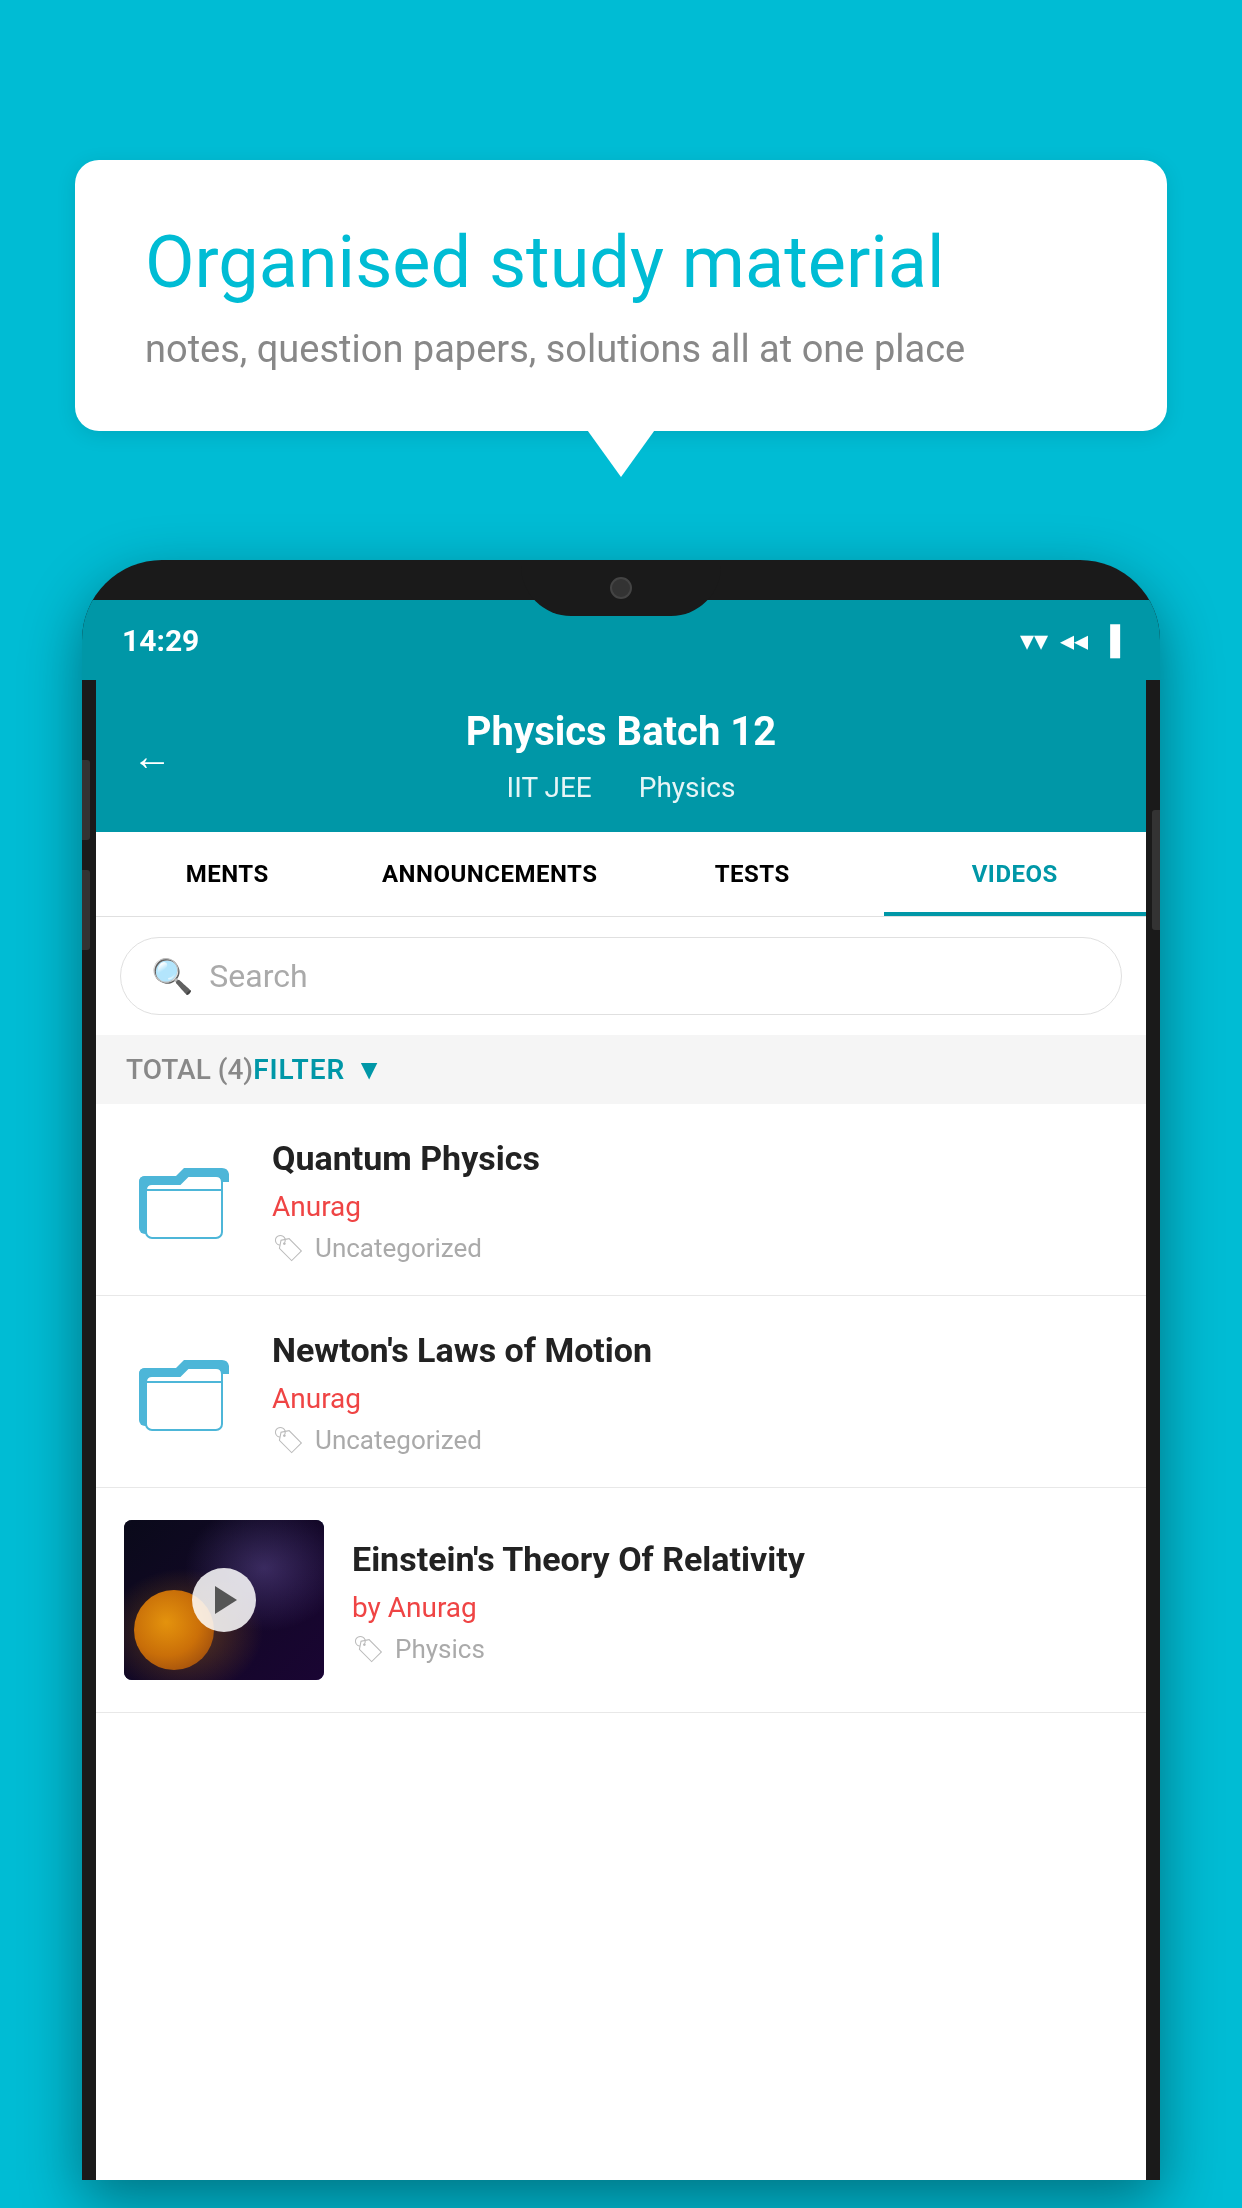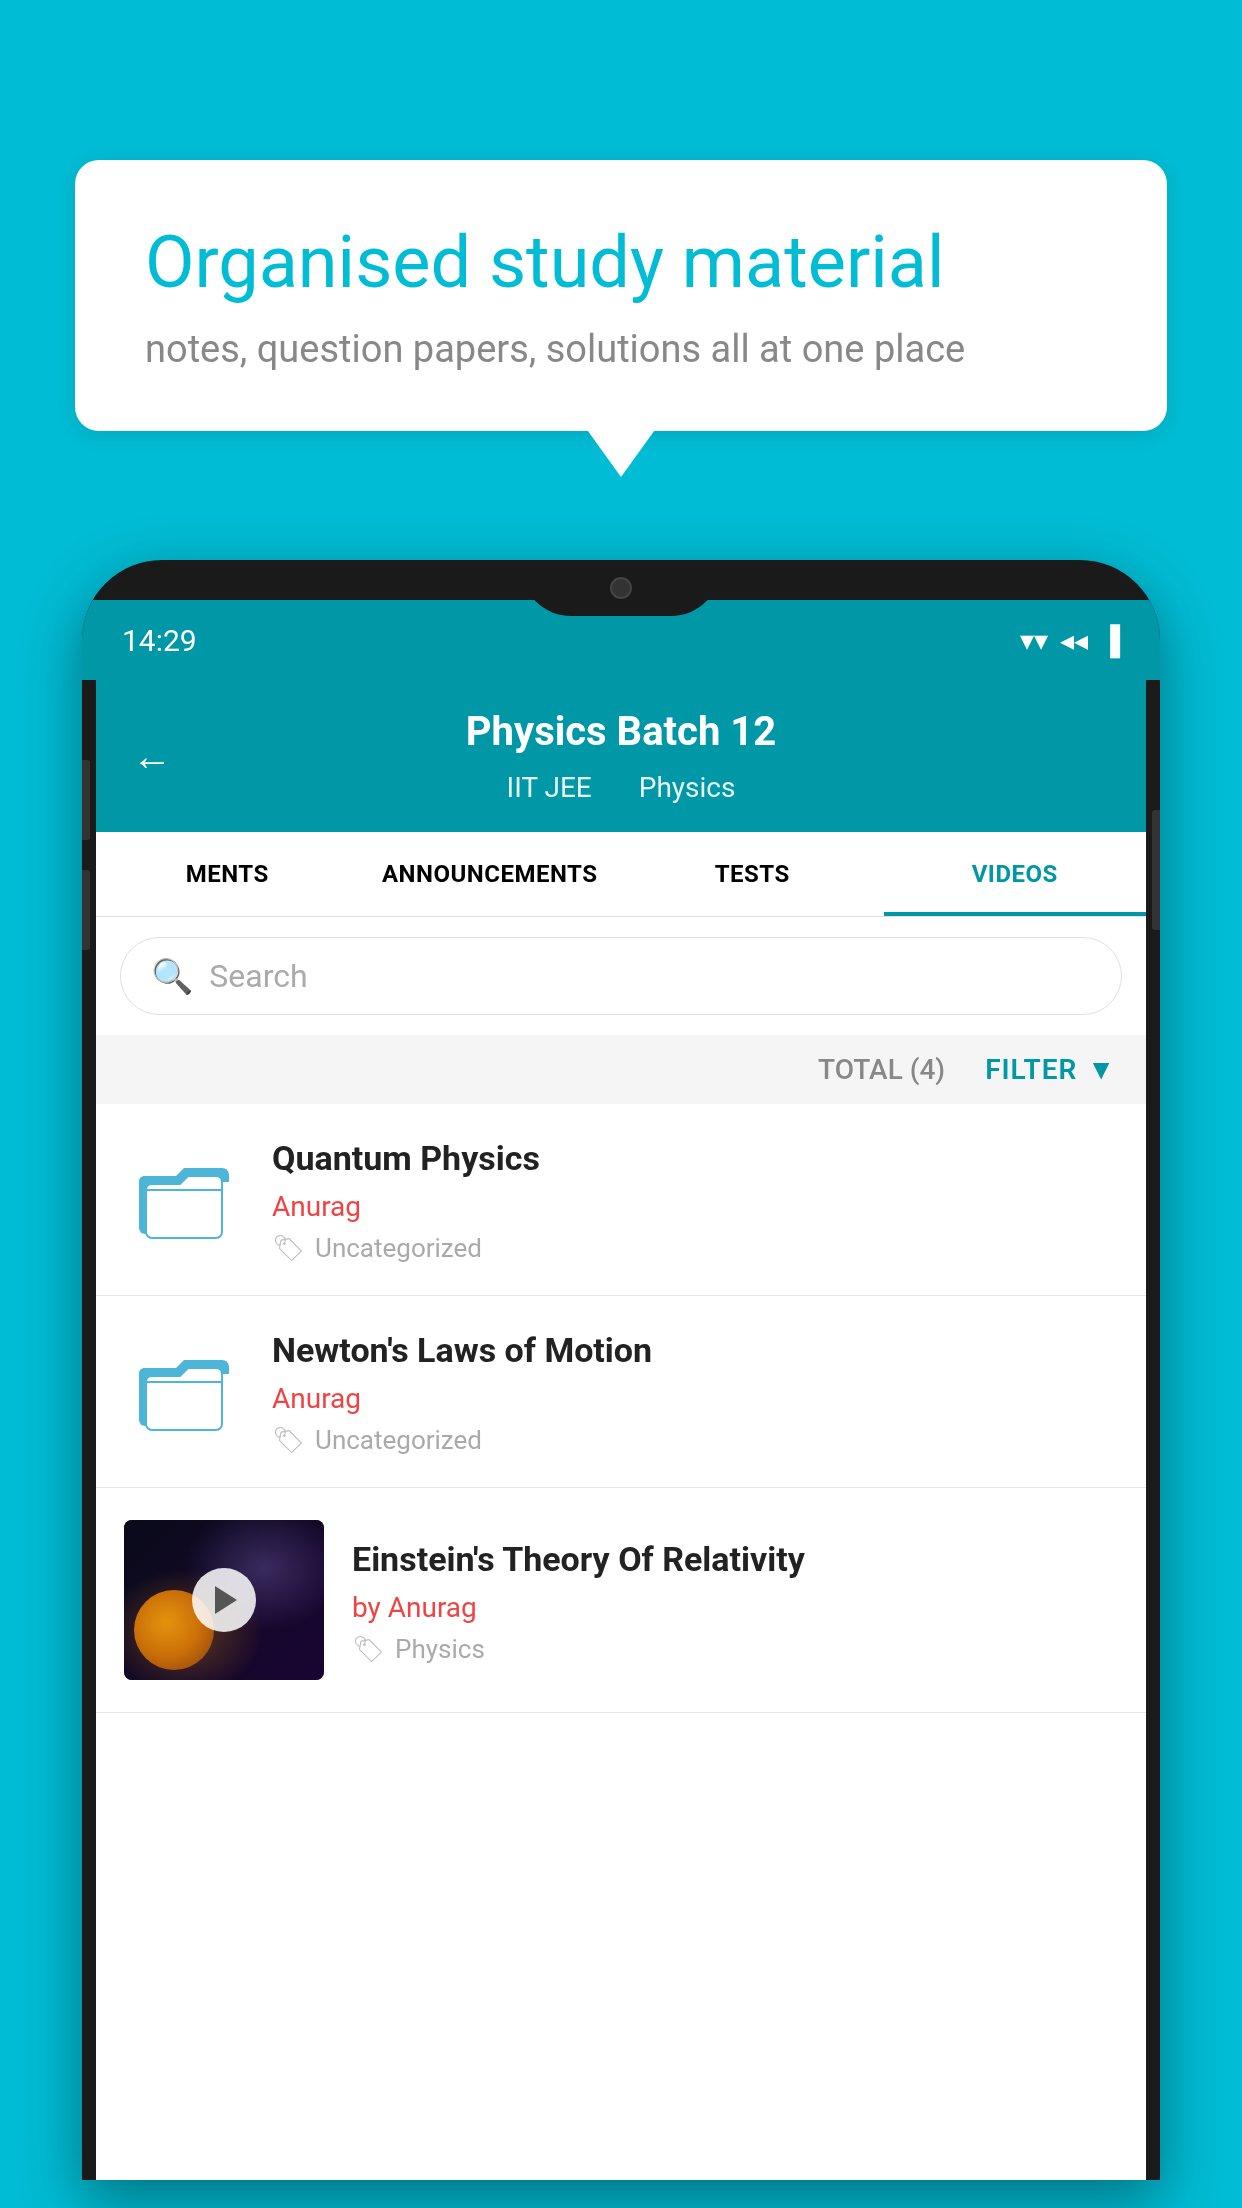--- a/index.html
+++ b/index.html
@@ -83,21 +83,21 @@
       align-items: center;
       justify-content: space-between;
       padding: 0 40px;
       position: relative;
       margin-top: 40px;
     }
 
     .status-time {
       color: white;
       font-size: 30px;
-      font-weight: 400;
+      font-weight: 700;
     }
 
     .status-icons {
       display: flex;
       align-items: center;
       gap: 12px;
     }
 
     .status-icons span {
       color: white;
@@ -230,24 +230,23 @@
 
     .search-text {
       color: #aaa;
       font-size: 32px;
     }
 
     
     .filter-bar {
       background: #f5f5f5;
       display: flex;
-      justify-content: flex-end;
+      justify-content: flex-start;
       align-items: center;
       padding: 18px 30px;
-      gap: 40px;
     }
 
     .total-count {
       color: #888;
       font-size: 28px;
       font-weight: 500;
     }
 
     .filter-btn {
       display: flex;

